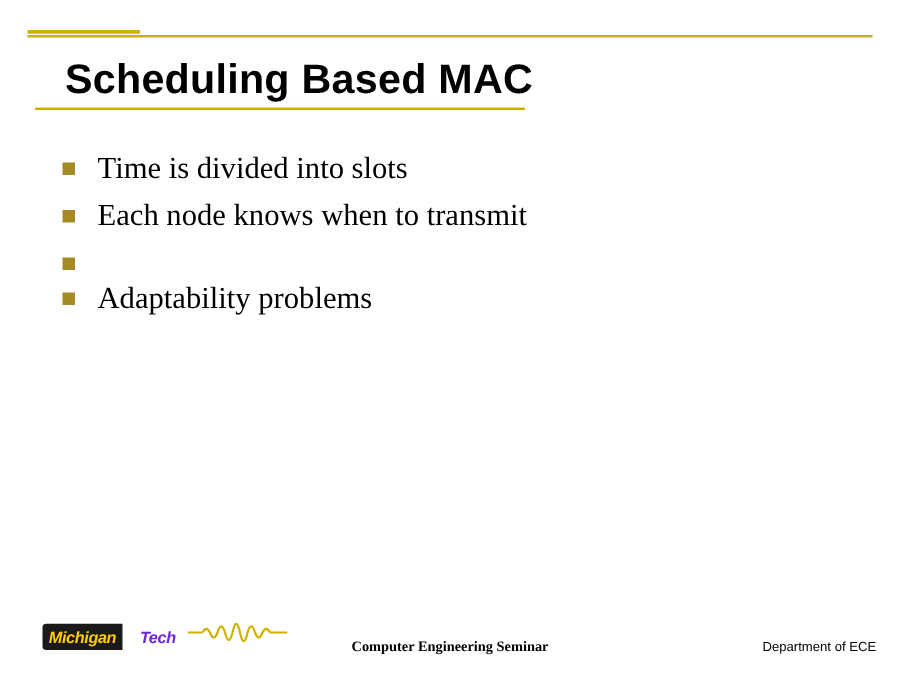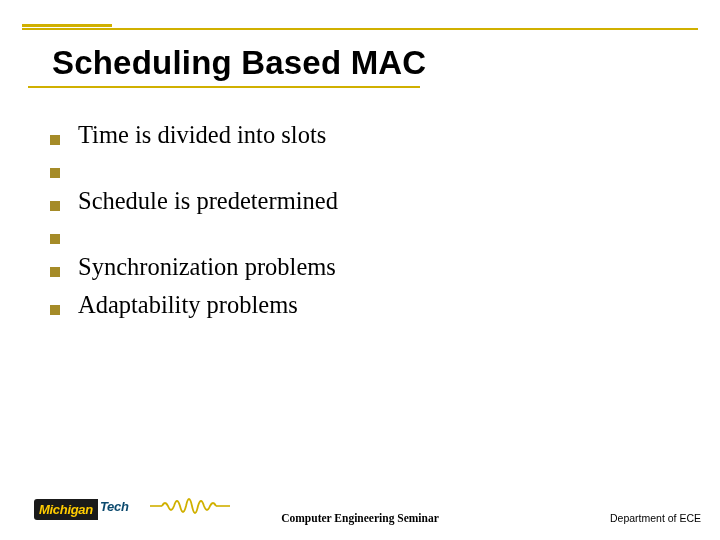--- a/index.html
+++ b/index.html
@@ -45,21 +45,21 @@
     border-top: 2px solid #d0b000;
   }
   .content {
     position: absolute;
     top: 120px;
     left: 50px;
     right: 40px;
   }
   .bullet-item {
     display: flex;
-    align-items: center;
+    align-items: flex-start;
     margin-bottom: 8px;
     line-height: 1.22;
   }
   .bullet-marker {
     flex: 0 0 auto;
     width: 10px;
     height: 10px;
     background: #a58b28;
     margin-top: 10px;
     margin-right: 18px;
@@ -73,39 +73,40 @@
     left: 0;
     right: 0;
     bottom: 14px;
     height: 40px;
   }
   .logo {
     position: absolute;
     left: 34px;
     bottom: 6px;
     display: flex;
-    gap: 0;
+    align-items: center;
+    gap: 12px;
   }
   .logo-box {
     background: #1a1a1a;
     color: #ffcc00;
     font-family: Arial, Helvetica, sans-serif;
     font-weight: bold;
     font-style: italic;
     font-size: 13px;
     padding: 3px 5px 3px 5px;
     border-radius: 3px 0 0 3px;
     letter-spacing: -0.3px;
   }
   .logo-tech {
     font-family: Arial, Helvetica, sans-serif;
     font-weight: bold;
     font-style: italic;
     font-size: 13px;
-    color: #0c4a6e;
+    color: #6d28d9;
     padding-left: 2px;
     letter-spacing: -0.3px;
   }
   .wave {
     position: absolute;
     left: 150px;
     bottom: 6px;
     width: 80px;
     height: 28px;
   }
@@ -138,31 +139,24 @@
 <div class="title">Scheduling Based MAC</div>
 <div class="title-underline"></div>
 
 <div class="content">
   <div class="bullet-item">
     <div class="bullet-marker"></div>
     <div class="bullet-text">Time is divided into slots</div>
   </div>
   <div class="bullet-item">
     <div class="bullet-marker"></div>
+    <div class="bullet-text">Each node knows when to transmit</div>
   </div>
   <div class="bullet-item">
     <div class="bullet-marker"></div>
-    <div class="bullet-text">Schedule is predetermined</div>
-  </div>
-  <div class="bullet-item">
-    <div class="bullet-marker"></div>
-  </div>
-  <div class="bullet-item">
-    <div class="bullet-marker"></div>
-    <div class="bullet-text">Synchronization problems</div>
   </div>
   <div class="bullet-item">
     <div class="bullet-marker"></div>
     <div class="bullet-text">Adaptability problems</div>
   </div>
 </div>
 
 <div class="footer">
   <div class="logo">
     <span class="logo-box">Michigan</span>

